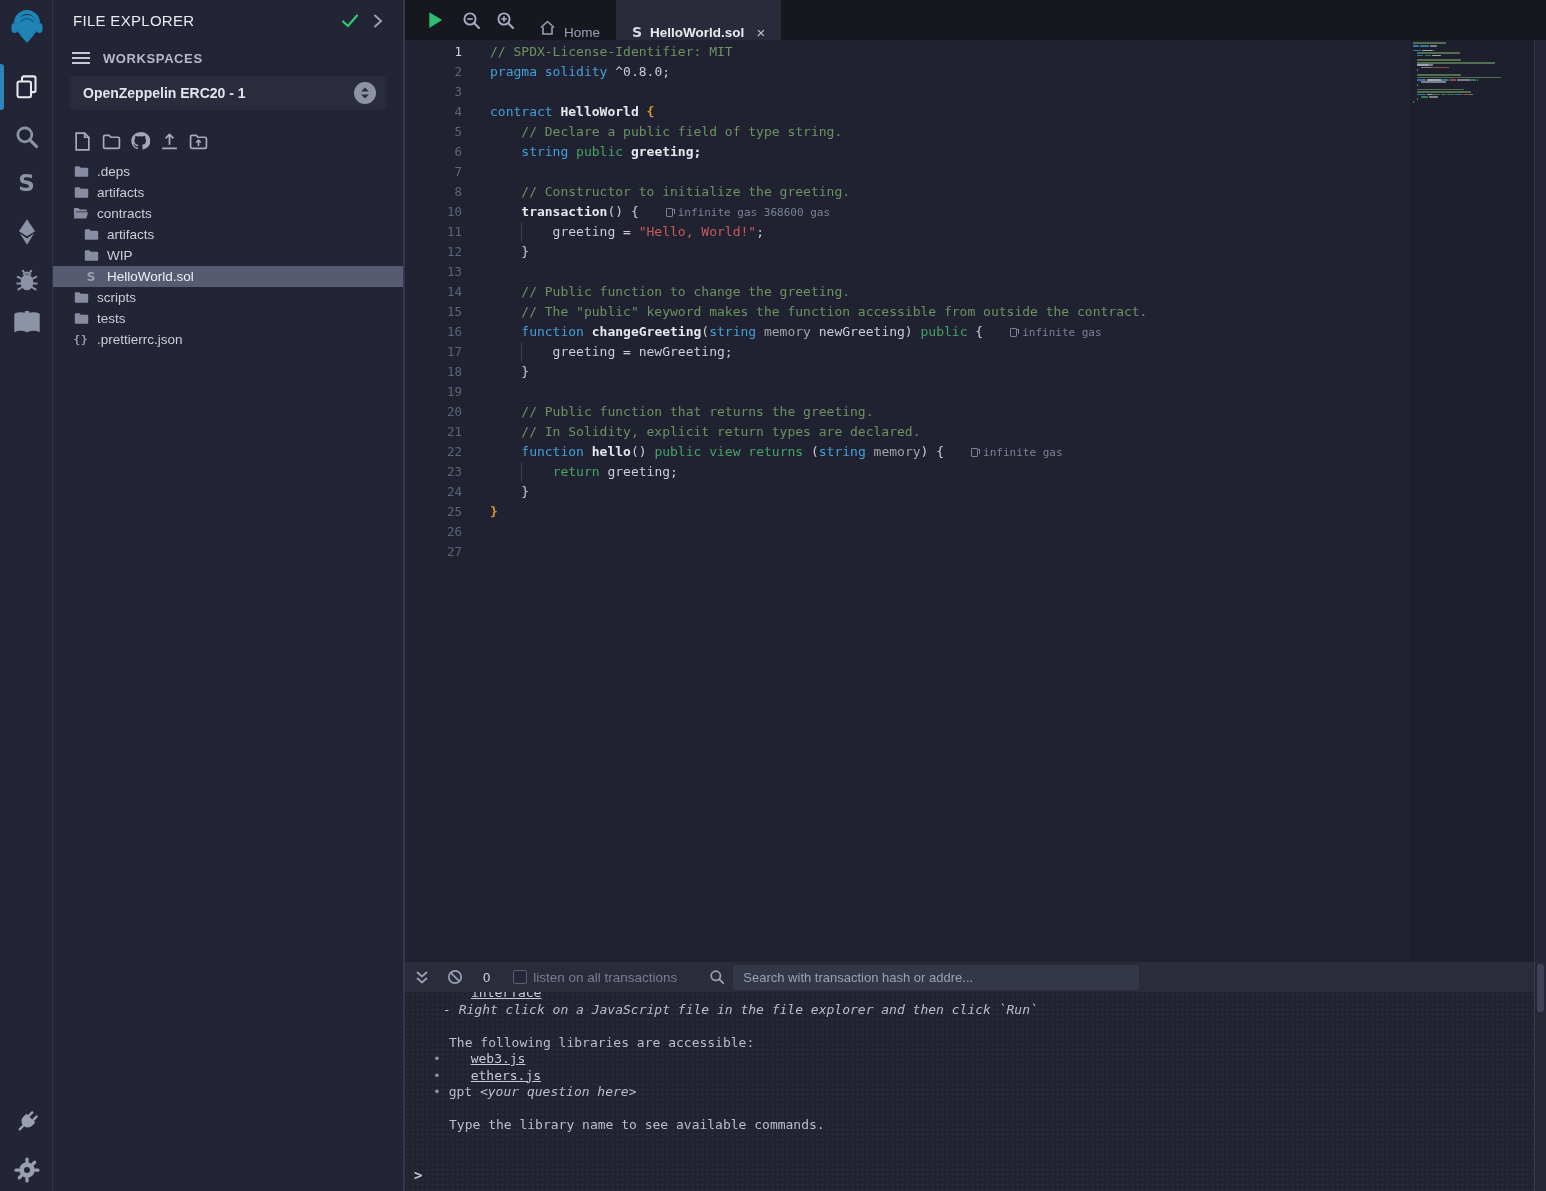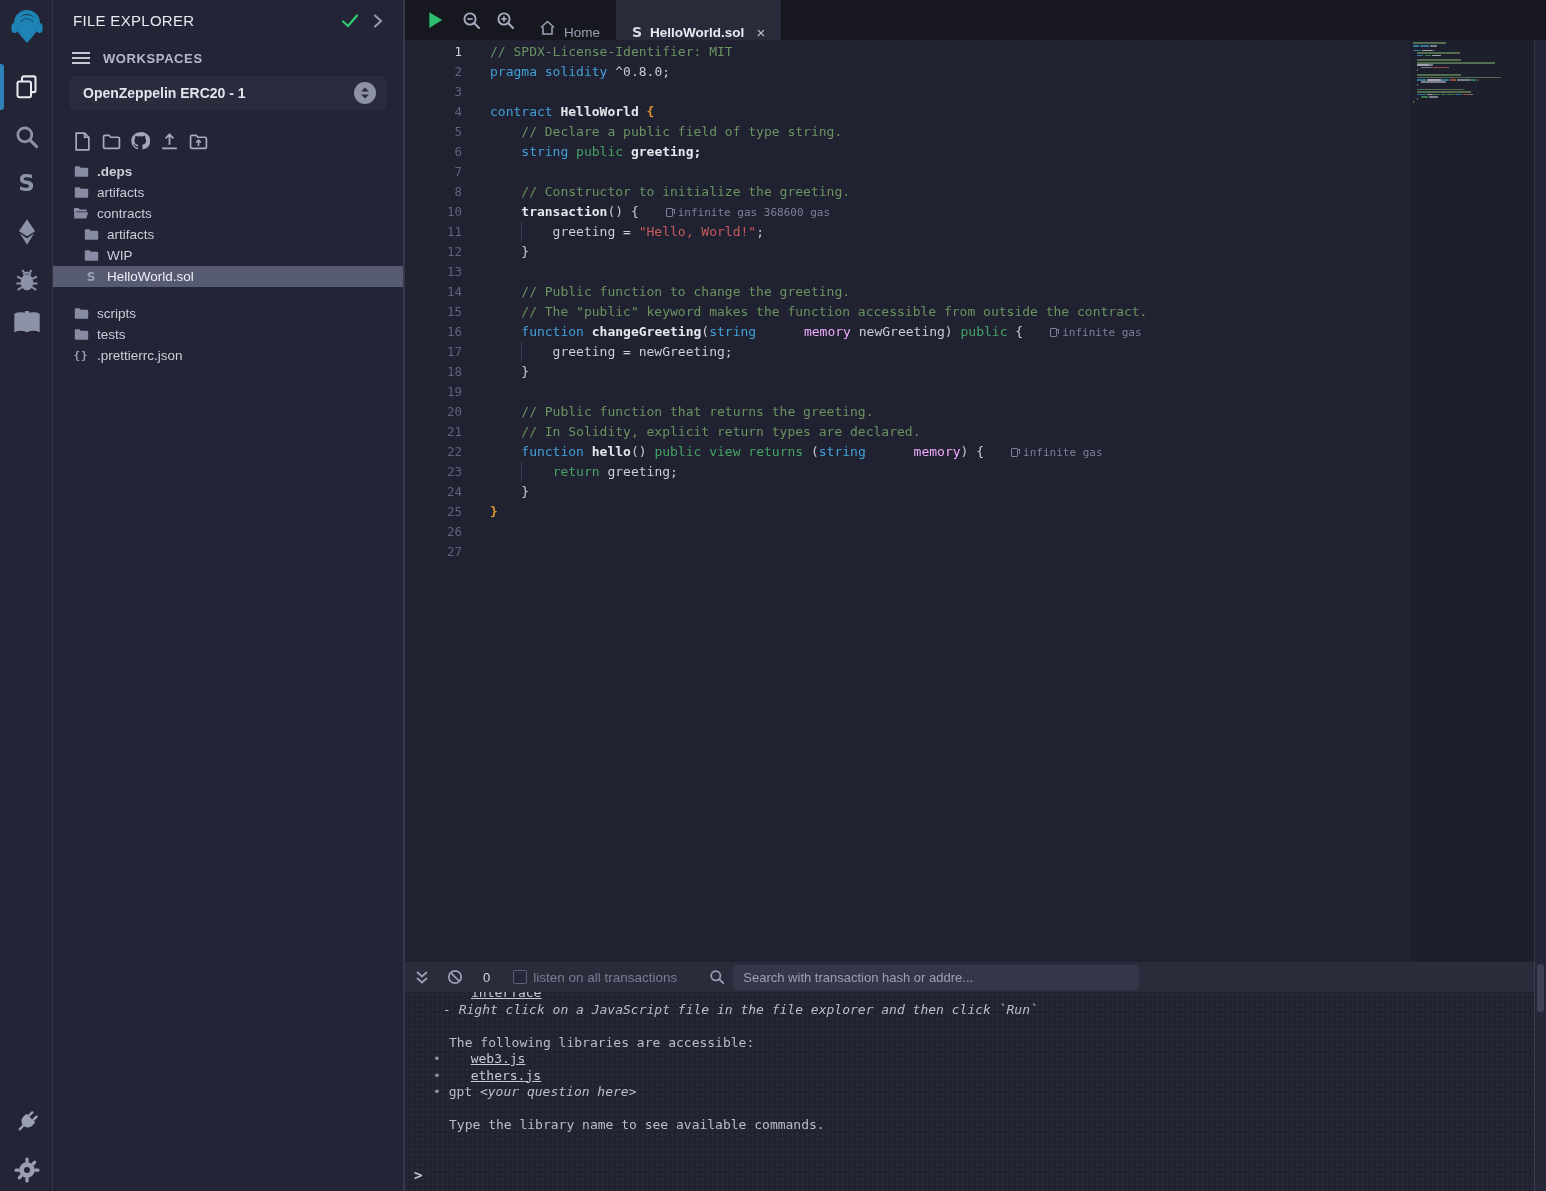--- a/index.html
+++ b/index.html
@@ -52,21 +52,21 @@
   .tab.active .tab-label { color:#e9ebf1; font-weight:600; }
   .s-tab { font-family:"DejaVu Sans", sans-serif; font-weight:900; font-size:14px; color:#d5d8e2; }
   .tab-close { font-size:15px; color:#c3c7d1; margin-left:4px; line-height:1; }
 
   .code-area { position:absolute; left:0; top:40px; right:141px; bottom:0; background:#212231; overflow:hidden; padding-top:2px; }
   .cl { height:20px; line-height:20px; white-space:pre; font-family:"DejaVu Sans Mono", monospace; font-size:13px; }
   .ln { display:inline-block; width:57px; text-align:right; color:#5c6477; font-size:12.5px; vertical-align:top; }
   .ln.active { color:#ced2dd; }
   .lc { display:inline-block; margin-left:28px; position:relative; }
   .guide { position:absolute; left:31px; top:0; bottom:0; border-left:1px solid #3a3d52; }
-  .tk-cm{color:#6a9360;} .tk-kw{color:#41a0d8;} .tk-acc{color:#43a464;} .tk-mem{color:#f0abfc;margin-left:40px;}
+  .tk-cm{color:#6a9360;} .tk-kw{color:#41a0d8;} .tk-acc{color:#43a464;} .tk-mem{color:#a3a3a3;}
   .tk-str{color:#c75b5b;} .tk-fn{color:#e6e8ee;font-weight:700;} .tk-pl{color:#c9cdd8;} .tk-br{color:#dd982f;font-weight:700;}
   .gas { color:#7b8294; font-size:11px; margin-left:27px; font-family:"DejaVu Sans Mono", monospace; }
   .pump { display:inline-block; width:7px; height:9px; border:1px solid #7b8294; border-radius:1px; margin-right:5px; position:relative; top:1px; }
   .pump::after { content:""; position:absolute; right:-3px; top:0; width:2px; height:4px; border-right:1px solid #7b8294; border-top:1px solid #7b8294; }
 
   .minimap-zone { position:absolute; top:40px; right:12px; width:124px; bottom:0; background:#1e1f2d; }
   .minimap-sb { position:absolute; top:40px; right:0; width:12px; bottom:0; background:#242536; border-left:1px solid #30324a; }
   #minimap { padding:2px 3px; }
   .mm-row { height:2.45px; display:flex; align-items:center; }
   .mm-bar { height:1.7px; display:inline-block; border-radius:0.5px; opacity:.85; }
@@ -235,21 +235,21 @@
       </span>
       <span class="act">
         <svg width="19" height="17" viewBox="0 0 18 16">
             <path d="M1.5 3.5 q0-1.3 1.3-1.3 h4 l1.6 1.8 h6.8 q1.3 0 1.3 1.3 v8 q0 1.3-1.3 1.3 h-12.4 q-1.3 0-1.3-1.3 Z" fill="none" stroke="#a6abc0" stroke-width="1.6"></path>
             <path d="M9 12.2 V7 M6.8 9 L9 6.7 L11.2 9" stroke="#a6abc0" stroke-width="1.5" fill="none"></path>
           </svg>
       </span>
     </div>
 
     <div id="tree">
-        <div class="tree-row" style="padding-left: 20px; font-weight: bold;">
+        <div class="tree-row" style="padding-left: 20px;">
           <span class="tree-ico">
             <svg width="15" height="13" viewBox="0 0 15 13">
               <path d="M0.8 2.2 q0-1 1-1 h3.6 l1.4 1.5 h6.4 q1 0 1 1 v7 q0 1-1 1 h-11.4 q-1 0-1-1 Z" fill="#878ca2"></path>
             </svg>
           </span>
           <span class="tree-label">.deps</span>
         </div>
         <div class="tree-row" style="padding-left: 20px;">
           <span class="tree-ico">
             <svg width="15" height="13" viewBox="0 0 15 13">
@@ -282,21 +282,21 @@
             </svg>
           </span>
           <span class="tree-label">WIP</span>
         </div>
         <div class="tree-row selected" style="padding-left: 30px;">
           <span class="tree-ico">
             <span class="s-mini">S</span>
           </span>
           <span class="tree-label">HelloWorld.sol</span>
         </div>
-        <div class="tree-row" style="padding-left: 20px; margin-top: 16px;">
+        <div class="tree-row" style="padding-left: 20px;">
           <span class="tree-ico">
             <svg width="15" height="13" viewBox="0 0 15 13">
               <path d="M0.8 2.2 q0-1 1-1 h3.6 l1.4 1.5 h6.4 q1 0 1 1 v7 q0 1-1 1 h-11.4 q-1 0-1-1 Z" fill="#878ca2"></path>
             </svg>
           </span>
           <span class="tree-label">scripts</span>
         </div>
         <div class="tree-row" style="padding-left: 20px;">
           <span class="tree-ico">
             <svg width="15" height="13" viewBox="0 0 15 13">

